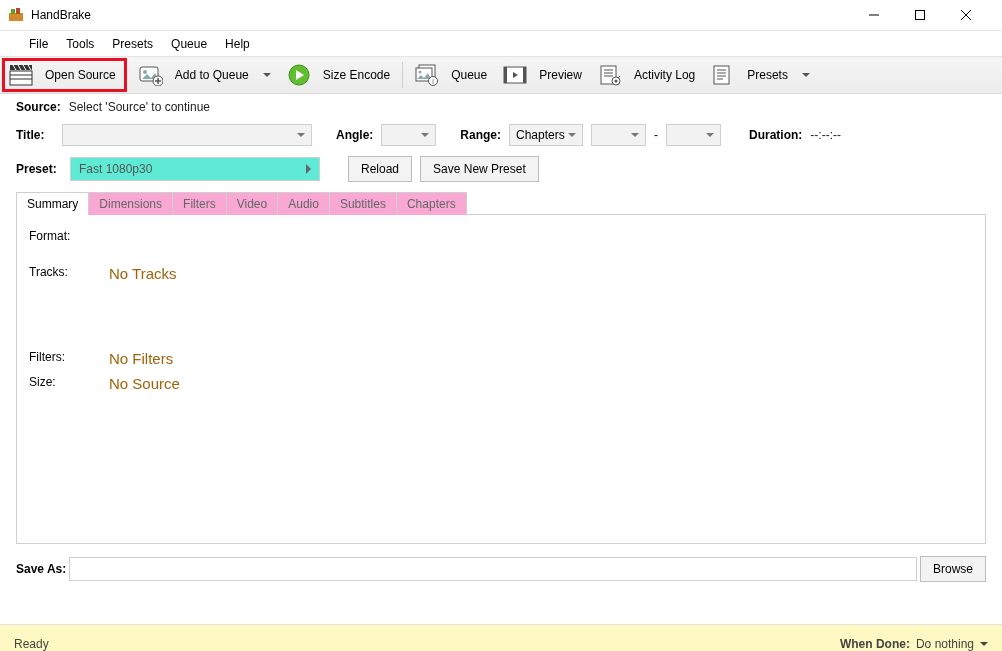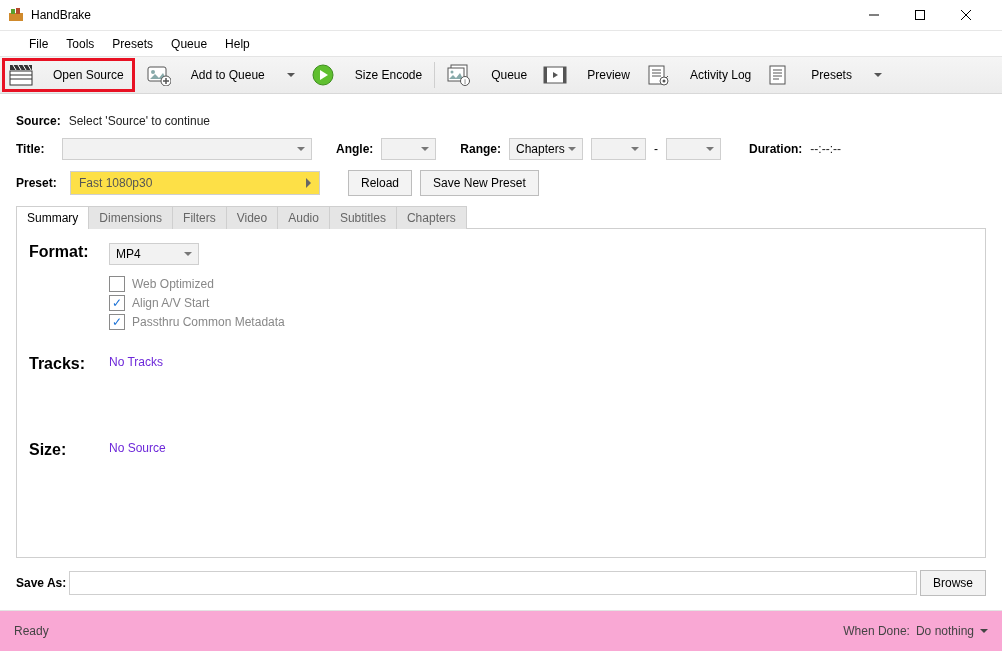--- a/index.html
+++ b/index.html
@@ -8,56 +8,56 @@
 .titlebar .app-icon{width:16px;height:16px;margin-right:7px}
 .titlebar .title{flex:0 0 auto;font-size:12px}
 .titlebar .spacer{flex:1}
 .wc{width:46px;height:30px;display:flex;align-items:center;justify-content:center}
 .wc svg{width:10px;height:10px;stroke:#000;stroke-width:1;fill:none}
 
 .menubar{height:25px;display:flex;align-items:center;padding:0 20px;gap:0}
 .menuitem{padding:4px 9px;font-size:12px}
 
 .toolbar{height:36px;background:linear-gradient(#f5f5f5,#ececec);border-top:1px solid #e4e4e4;border-bottom:1px solid #d8d8d8;display:flex;align-items:center;padding:0 4px}
-.tbtn{display:flex;align-items:center;height:28px;padding:0 8px;gap:20px;font-size:12px}
+.tbtn{display:flex;align-items:center;height:28px;padding:0 8px;gap:12px;font-size:12px}
 .tbtn .ic{width:24px;height:22px;display:flex;align-items:center;justify-content:center}
 .tsep{width:1px;height:26px;background:#cfcfcf;margin:0 4px}
 .caret{width:0;height:0;border-left:4px solid transparent;border-right:4px solid transparent;border-top:4px solid #555;margin-left:2px}
 .open-source-highlight{border:3px solid #e81123;box-sizing:border-box;height:34px!important;margin:-1px 4px -1px -2px;padding-left:4px}
 
 .ic svg{width:24px;height:22px}
 
-.content{padding:20px 16px 0 16px}
+.content{padding:6px 16px 0 16px}
 .row{display:flex;align-items:center;margin-bottom:10px;gap:8px}
 .lbl{font-weight:700;font-size:12px}
 .plain{font-size:12px;color:#222}
 select,input[type=text]{font-family:inherit;font-size:12px}
 .dd{height:22px;border:1px solid #cfcfcf;background:#f2f2f2;padding:0 18px 0 6px;position:relative;display:inline-flex;align-items:center;box-sizing:border-box}
 .dd::after{content:"";position:absolute;right:6px;top:50%;margin-top:-2px;border-left:4px solid transparent;border-right:4px solid transparent;border-top:4px solid #777}
 .dd.wide{width:250px}
 .dd.mid{width:74px}
 .dd.sm{width:55px}
-.preset-box{height:24px;width:250px;border:1px solid #cfcfcf;background:#fde047;display:flex;align-items:center;padding:0 8px;position:relative;box-sizing:border-box;color:#555}
+.preset-box{height:24px;width:250px;border:1px solid #cfcfcf;background:#5eead4;display:flex;align-items:center;padding:0 8px;position:relative;box-sizing:border-box;color:#555}
 .preset-box::after{content:"";position:absolute;right:8px;top:50%;margin-top:-5px;border-top:5px solid transparent;border-bottom:5px solid transparent;border-left:5px solid #666}
 .btn{height:24px;border:1px solid #bdbdbd;background:#f3f3f3;padding:0 12px;font-size:12px;display:inline-flex;align-items:center}
 
 .tabs{display:flex;margin-top:4px}
-.tab{padding:4px 10px;border:1px solid #cfcfcf;border-bottom:none;background:#e5e5e5;color:#666;font-size:12px;margin-right:-1px}
+.tab{padding:4px 10px;border:1px solid #cfcfcf;border-bottom:none;background:#f9a8d4;color:#666;font-size:12px;margin-right:-1px}
 .tab.active{background:#fff;color:#000;position:relative;z-index:2}
 .tabpanel{border:1px solid #cfcfcf;padding:14px 12px 12px 12px;height:330px;box-sizing:border-box;margin-top:-1px}
 .form-row{display:flex;align-items:flex-start;margin-bottom:8px}
-.form-row .flbl{width:80px;font-weight:700;font-size:16px}
-.fval{color:#6d28d9;font-size:12px}
+.form-row .flbl{width:80px;font-weight:400;font-size:12px}
+.fval{color:#a16207;font-size:15px}
 .chk{display:flex;align-items:center;gap:7px;color:#888;font-size:12px;margin:3px 0}
 .chkbox{width:14px;height:14px;border:1px solid #8a8a8a;display:inline-flex;align-items:center;justify-content:center;background:#fff}
 .chkbox.checked::before{content:"✓";color:#1e73d6;font-size:12px;line-height:1}
 
 .saveas-row{display:flex;align-items:center;padding:12px 16px 0 16px;gap:3px}
 .saveas-row input{flex:1;height:24px;border:1px solid #cfcfcf;padding:0 6px;box-sizing:border-box}
-.statusbar{height:26px;border-top:1px solid #e3e3e3;background:#f9a8d4;display:flex;align-items:center;padding:7px 14px;font-size:12px;color:#444;position:absolute;bottom:0;left:0;right:0}
+.statusbar{height:26px;border-top:1px solid #e3e3e3;background:#fef9c3;display:flex;align-items:flex-end;padding:0 14px;font-size:12px;color:#444;position:absolute;bottom:0;left:0;right:0}
 .statusbar .spacer{flex:1}
 .wd-select{display:flex;align-items:center;gap:4px}
 .wd-select::after{content:"";border-left:4px solid transparent;border-right:4px solid transparent;border-top:4px solid #444;margin-left:2px}
 </style>
 </head>
 <body>
 
 <div class="titlebar">
   <span class="app-icon">
     <svg viewBox="0 0 16 16">
@@ -237,58 +237,44 @@
     <div class="tab">Filters</div>
     <div class="tab">Video</div>
     <div class="tab">Audio</div>
     <div class="tab">Subtitles</div>
     <div class="tab">Chapters</div>
   </div>
 
   <div class="tabpanel">
     <div class="form-row">
       <span class="flbl">Format:</span>
-      <div>
-        <span class="dd" style="width:90px">
-            <span>MP4</span>
-          </span>
-        <div style="height:8px"></div>
-        <div class="chk">
-            <span class="chkbox"></span>
-            <span>Web Optimized</span>
-          </div>
-        <div class="chk">
-            <span class="chkbox checked"></span>
-            <span>Align A/V Start</span>
-          </div>
-        <div class="chk">
-            <span class="chkbox checked"></span>
-            <span>Passthru Common Metadata</span>
-          </div>
-      </div>
     </div>
     <div class="form-row" style="margin-top:22px">
       <span class="flbl">Tracks:</span>
       <span class="fval">No Tracks</span>
     </div>
     <div style="height:60px"></div>
+    <div class="form-row">
+      <span class="flbl">Filters:</span>
+      <span class="fval">No Filters</span>
+    </div>
     <div class="form-row">
       <span class="flbl">Size:</span>
       <span class="fval">No Source</span>
     </div>
   </div>
 </div>
 
 <div class="saveas-row">
   <span class="lbl">Save As:</span>
   <input type="text" style="">
   <span class="btn">Browse</span>
 </div>
 
 <div class="statusbar">
   <span>Ready</span>
   <span class="spacer"></span>
-  <span class="lbl" style="font-weight:400">When Done:</span>
+  <span class="lbl" style="font-weight:700">When Done:</span>
   <span style="width:6px"></span>
   <span class="wd-select">
       <span>Do nothing</span>
     </span>
 </div>
 
 </body></html>

